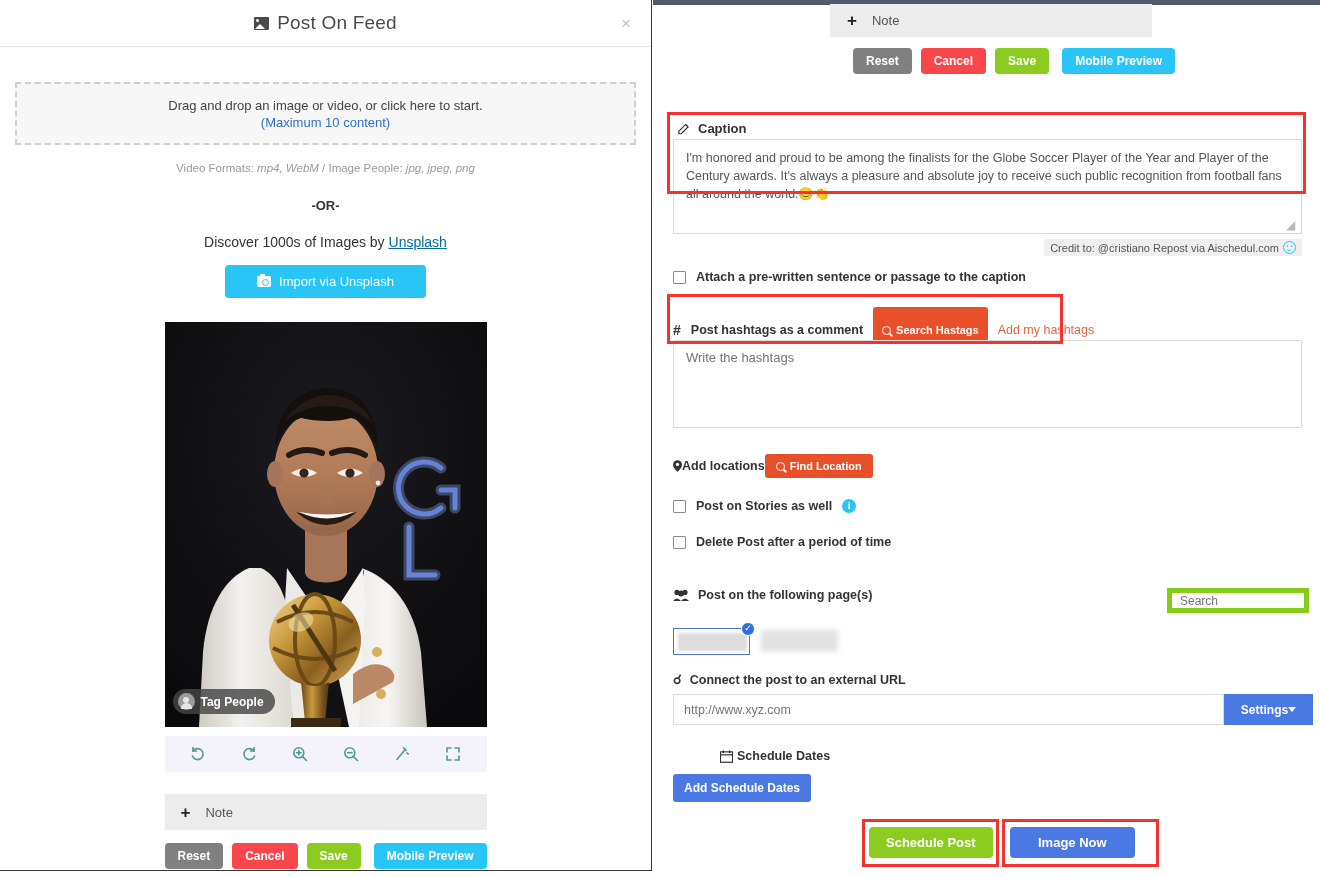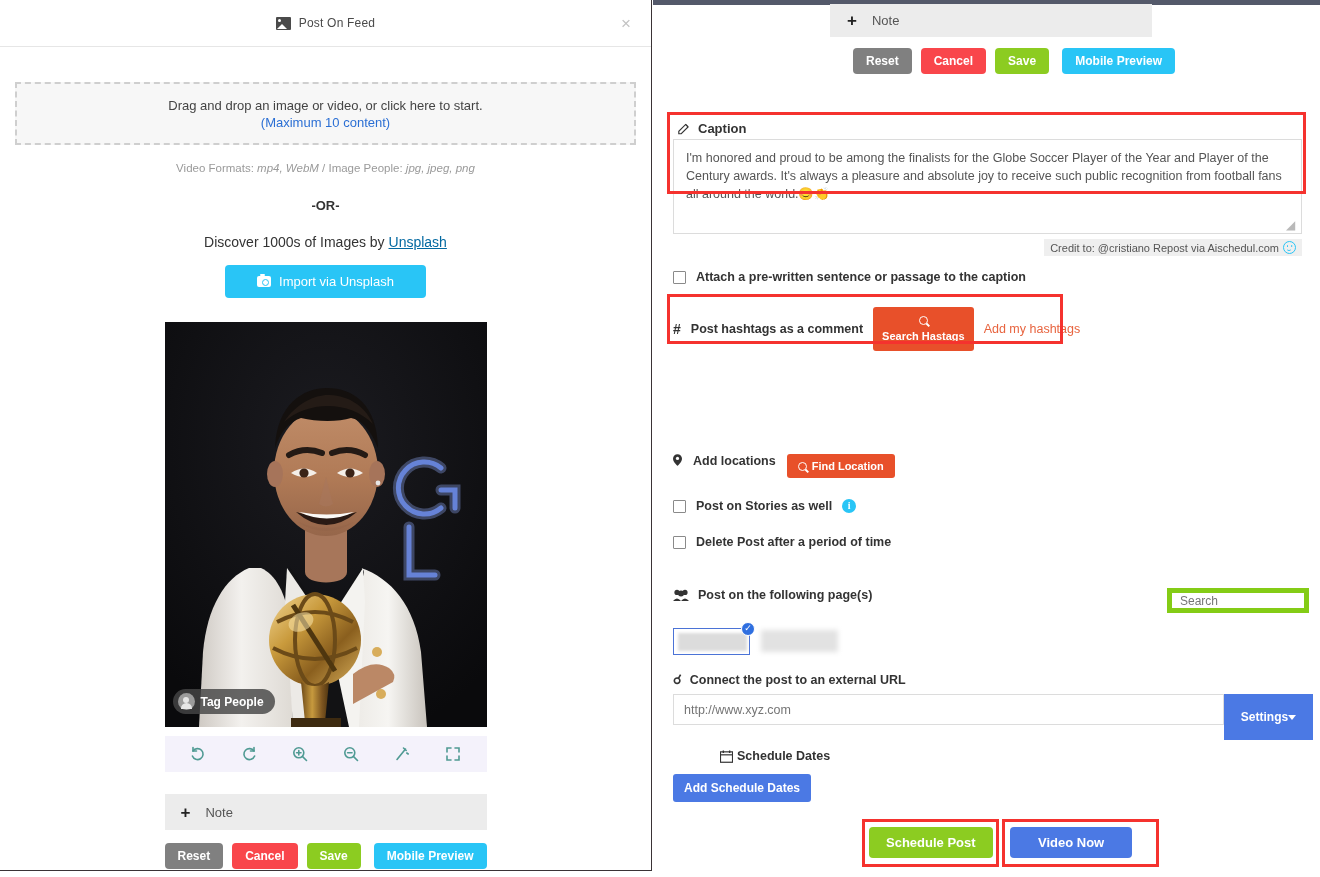--- a/index.html
+++ b/index.html
@@ -18,21 +18,21 @@
     background:#fff; border-right:1px solid #3a3336;
     border-bottom:1px solid #3a3336;
     overflow:hidden;
   }
   .modal-header {
     height: 47px; border-bottom:1px solid #e6e6e6;
     display:flex; align-items:center; justify-content:center;
     position:relative;
   }
   .modal-title {
-    font-size: 12px; color:#4a4a4a; letter-spacing:.2px;
+    font-size: 19px; color:#4a4a4a; letter-spacing:.2px;
     display:flex; align-items:center; gap:8px;
   }
   .img-glyph {
     display:inline-block; width:15px; height:13px; position:relative;
     background:#4a4a4a; border-radius:1px;
   }
   .img-glyph::before {
     content:''; position:absolute; left:2px; top:2px;
     width:3px; height:3px; border-radius:50%; background:#fff;
   }
@@ -226,24 +226,23 @@
   }
 
   .hashtag-label {
     position:absolute; left:20px; top:307px;
     display:flex; align-items:center; gap:10px;
   }
   .hash-glyph { font-size:14px; font-weight:bold; color:#333; }
   .hashtag-label .ht-text { font-size:12.5px; font-weight:bold; color:#333; }
   .btn-search-hash {
     background:#e8502a; color:#fff; border:none; border-radius:3px;
-    font-size:11px; font-weight:bold; padding:9px 9px; cursor:pointer;
+    font-size:11px; font-weight:bold; padding:17px 9px; cursor:pointer;
     display:inline-flex; align-items:center; gap:5px;
     font-family:"Liberation Sans", sans-serif;
-    flex-direction:column;
   }
   .link-addhash {
     color:#e8643f; font-size:12.5px; cursor:pointer; text-decoration:none;
   }
   .mag-glyph {
     width:9px; height:9px; border:1.6px solid #fff; border-radius:50%;
     position:relative; display:inline-block;
   }
   .mag-glyph::after {
     content:''; position:absolute; right:-3px; bottom:-2px;
@@ -252,21 +251,21 @@
 
   .hashtag-box {
     position:absolute; left:20px; top:340px; width:629px; height:88px;
     border:1px solid #dcdcdc; background:#fff; padding:9px 12px;
     font-size:13px; color:#b5b5b5; resize:none;
     font-family:"Liberation Sans", sans-serif;
   }
 
   .loc-row {
     position:absolute; left:20px; top:454px;
-    display:flex; align-items:flex-start; gap:11px;
+    display:flex; align-items:center; gap:0;
   }
   .pin-glyph {
     width:9px; height:12px; position:relative; display:inline-block;
   }
   .loc-text { font-size:12.5px; font-weight:bold; color:#333; }
   .btn-find-loc {
     background:#e8502a; color:#fff; border:none; border-radius:3px;
     font-size:11px; font-weight:bold; padding:6px 11px; cursor:pointer;
     display:inline-flex; align-items:center; gap:5px;
     font-family:"Liberation Sans", sans-serif;
@@ -306,21 +305,21 @@
     display:flex; align-items:center; gap:8px;
     font-size:12.5px; font-weight:bold; color:#333;
   }
   .link-glyph { font-size:13px; color:#333; }
   .url-input {
     position:absolute; left:20px; top:694px; width:551px; height:31px;
     border:1px solid #dcdcdc; background:#fff; font-size:12.5px;
     color:#555; padding:0 10px; font-family:"Liberation Sans", sans-serif;
   }
   .btn-settings {
-    position:absolute; left:571px; top:694px; width:89px; height:46px;
+    position:absolute; left:571px; top:694px; width:89px; height:31px;
     background:#4b79e4; color:#fff; border:none; font-size:12px;
     font-weight:bold; cursor:pointer; display:flex; align-items:center;
     justify-content:center; gap:0; font-family:"Liberation Sans", sans-serif;
   }
   .caret-down {
     width:0; height:0; border-left:4px solid transparent;
     border-right:4px solid transparent; border-top:5px solid #fff;
   }
 
   .sched-label {
@@ -588,20 +587,21 @@
 
     <div class="hashtag-label">
       <span class="hash-glyph">#</span>
       <span class="ht-text">Post hashtags as a comment</span>
       <button class="btn-search-hash">
         <span class="mag-glyph"></span>
         <span>Search Hastags</span>
       </button>
       <a class="link-addhash" href="#">Add my hashtags</a>
     </div>
+    <textarea class="hashtag-box" placeholder="Write the hashtags" style=""></textarea>
     <div class="highlight-red" id="hl-hashtag"></div>
 
     <div class="loc-row">
       <svg class="pin-glyph" viewBox="0 0 10 13">
         <path d="M5 0 C2.2 0 0 2.2 0 5 C0 8.6 5 13 5 13 C5 13 10 8.6 10 5 C10 2.2 7.8 0 5 0 Z" fill="#333"></path>
         <circle cx="5" cy="4.8" r="1.8" fill="#fff"></circle>
       </svg>
       <span class="loc-text">Add locations</span>
       <button class="btn-find-loc">
         <span class="mag-glyph"></span>
@@ -653,18 +653,18 @@
       <svg class="cal-glyph" viewBox="0 0 14 14">
         <rect x="0.5" y="2" width="13" height="11.2" fill="none" stroke="#333" stroke-width="1.3"></rect>
         <path d="M0.5 5.2 H13.5" stroke="#333" stroke-width="1.3"></path>
         <path d="M3.6 0.6 V3.2 M10.4 0.6 V3.2" stroke="#333" stroke-width="1.5"></path>
       </svg>
       <span>Schedule Dates</span>
     </div>
     <button class="btn-add-sched">Add Schedule Dates</button>
 
     <button class="btn-schedule-post">Schedule Post</button>
-    <button class="btn-post-now">Video Now</button>
+    <button class="btn-post-now">Image Now</button>
     <div class="highlight-red" id="hl-schedule"></div>
     <div class="highlight-red" id="hl-postnow"></div>
   </div>
 
 </div>
 
 </body></html>

